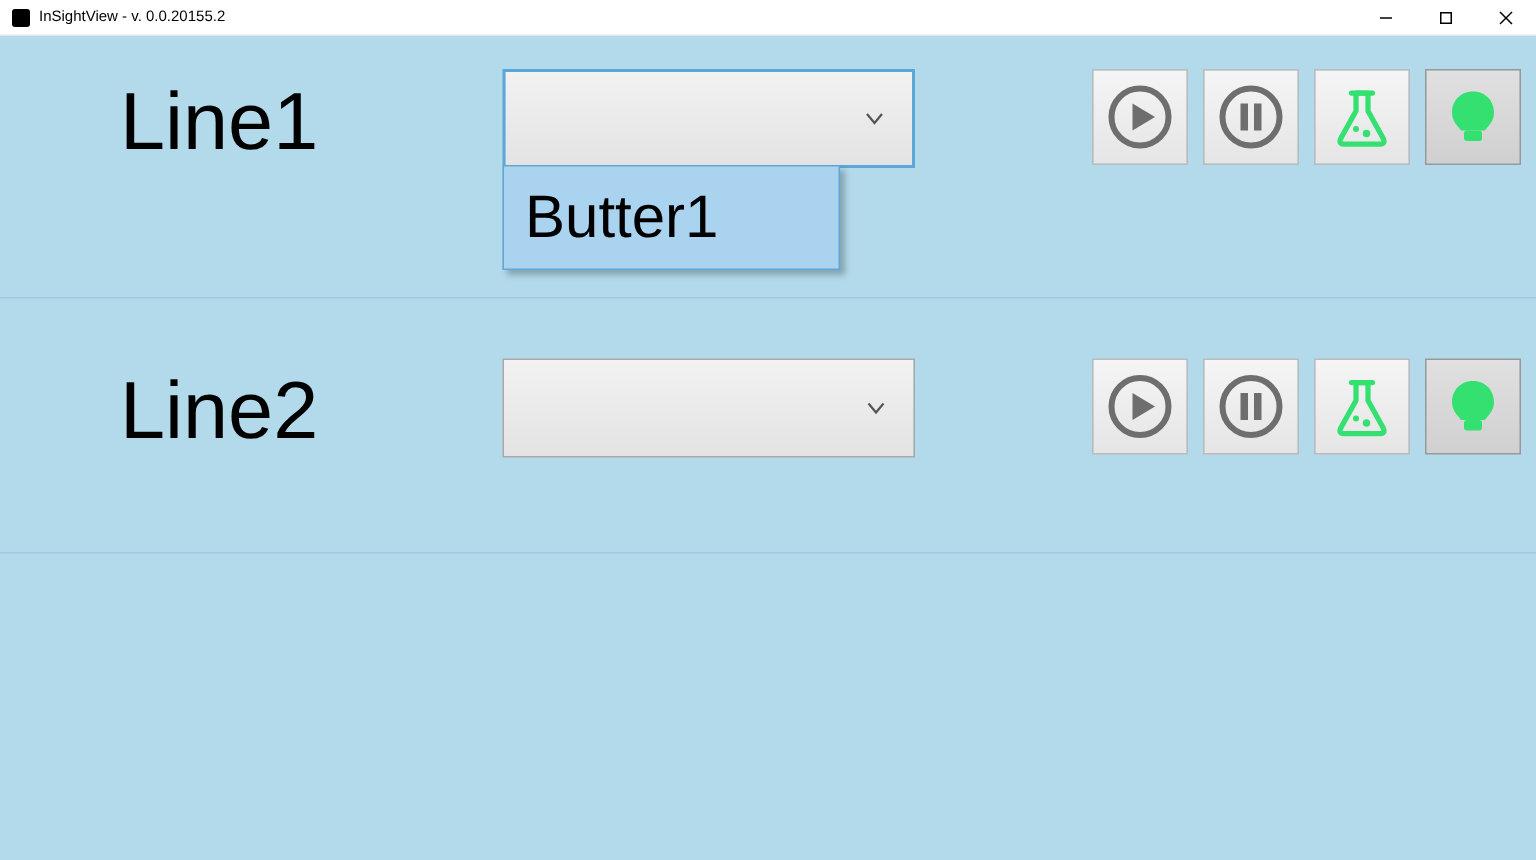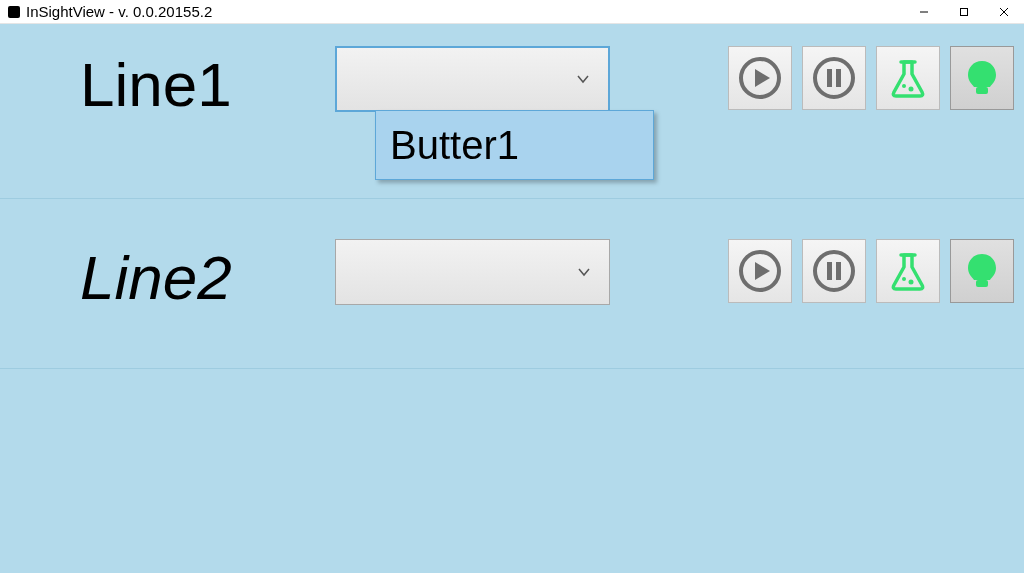--- a/index.html
+++ b/index.html
@@ -15,23 +15,23 @@
       height: 24px;
       background: #fff;
       display: flex;
       align-items: center;
       justify-content: space-between;
       padding: 0 0 0 8px;
       border-bottom: 1px solid #e5e5e5;
     }
     .titlebar-left {
       display: flex;
-      align-items: center;
+      align-items: flex-start;
       gap: 6px;
-      font-size: 15px;
+      font-size: 10px;
       color: #000;
     }
     .app-icon {
       width: 12px;
       height: 12px;
       background: #000;
       border-radius: 2px;
       display: inline-block;
     }
     .titlebar-controls {
@@ -55,21 +55,21 @@
     }
     .row {
       height: 175px;
       display: flex;
       align-items: flex-start;
       padding-top: 22px;
       border-bottom: 1px solid #9ecce0;
       position: relative;
     }
     .row-label {
-      font-size: 62px;
+      font-size: 54px;
       color: #000;
       font-weight: 400;
       margin-left: 80px;
       width: 255px;
       line-height: 1;
       padding-top: 8px;
     }
     .dropdown {
       width: 275px;
       height: 66px;
@@ -86,26 +86,25 @@
       border: 2px solid #5da7d8;
     }
     .chevron {
       width: 14px;
       height: 14px;
     }
     .dropdown-menu {
       position: absolute;
       top: 100%;
       left: -2px;
-      width: 279px;
+      width: 225px;
       background: #fff;
       border: 1px solid #999;
       box-shadow: 3px 3px 4px rgba(0,0,0,0.25);
       z-index: 10;
-      margin-left: 40px;
     }
     .dropdown-item {
       padding: 12px 14px;
       font-size: 40px;
       color: #000;
       line-height: 1.1;
       cursor: pointer;
     }
     .dropdown-item.highlighted {
       background: #a9d3ee;
@@ -202,21 +201,21 @@
       </div>
       <div class="action-btn active">
         <svg viewBox="0 0 44 44">
             <path d="M22 5 C13 5 8 12 8 19 C8 25 12 28 14 31 L30 31 C32 28 36 25 36 19 C36 12 31 5 22 5 Z" fill="#34e070"></path>
             <rect x="16" y="31" width="12" height="7" rx="2" fill="#34e070"></rect>
           </svg>
       </div>
     </div>
   </div>
 
-  <div class="row" style="padding-top:40px; height:170px;font-style:italic;">
+  <div class="row" style="padding-top:40px; height:170px;">
     <div class="row-label">Line2</div>
     <div class="dropdown">
       <svg class="chevron" viewBox="0 0 14 14">
           <polyline points="2,4 7,10 12,4" fill="none" stroke="#555" stroke-width="1.5"></polyline>
         </svg>
     </div>
     <div class="actions" style="top:40px;">
       <div class="action-btn">
         <svg viewBox="0 0 44 44">
             <circle cx="22" cy="22" r="19" fill="none" stroke="#6e6e6e" stroke-width="4"></circle>

